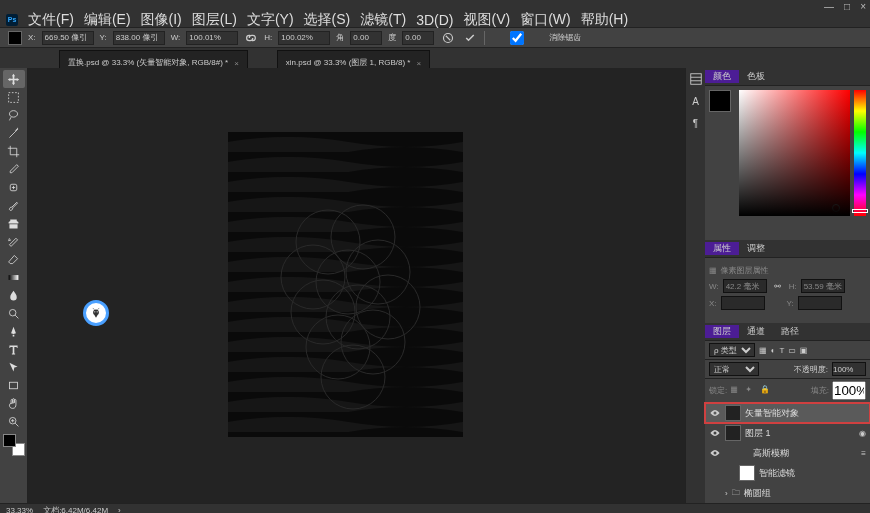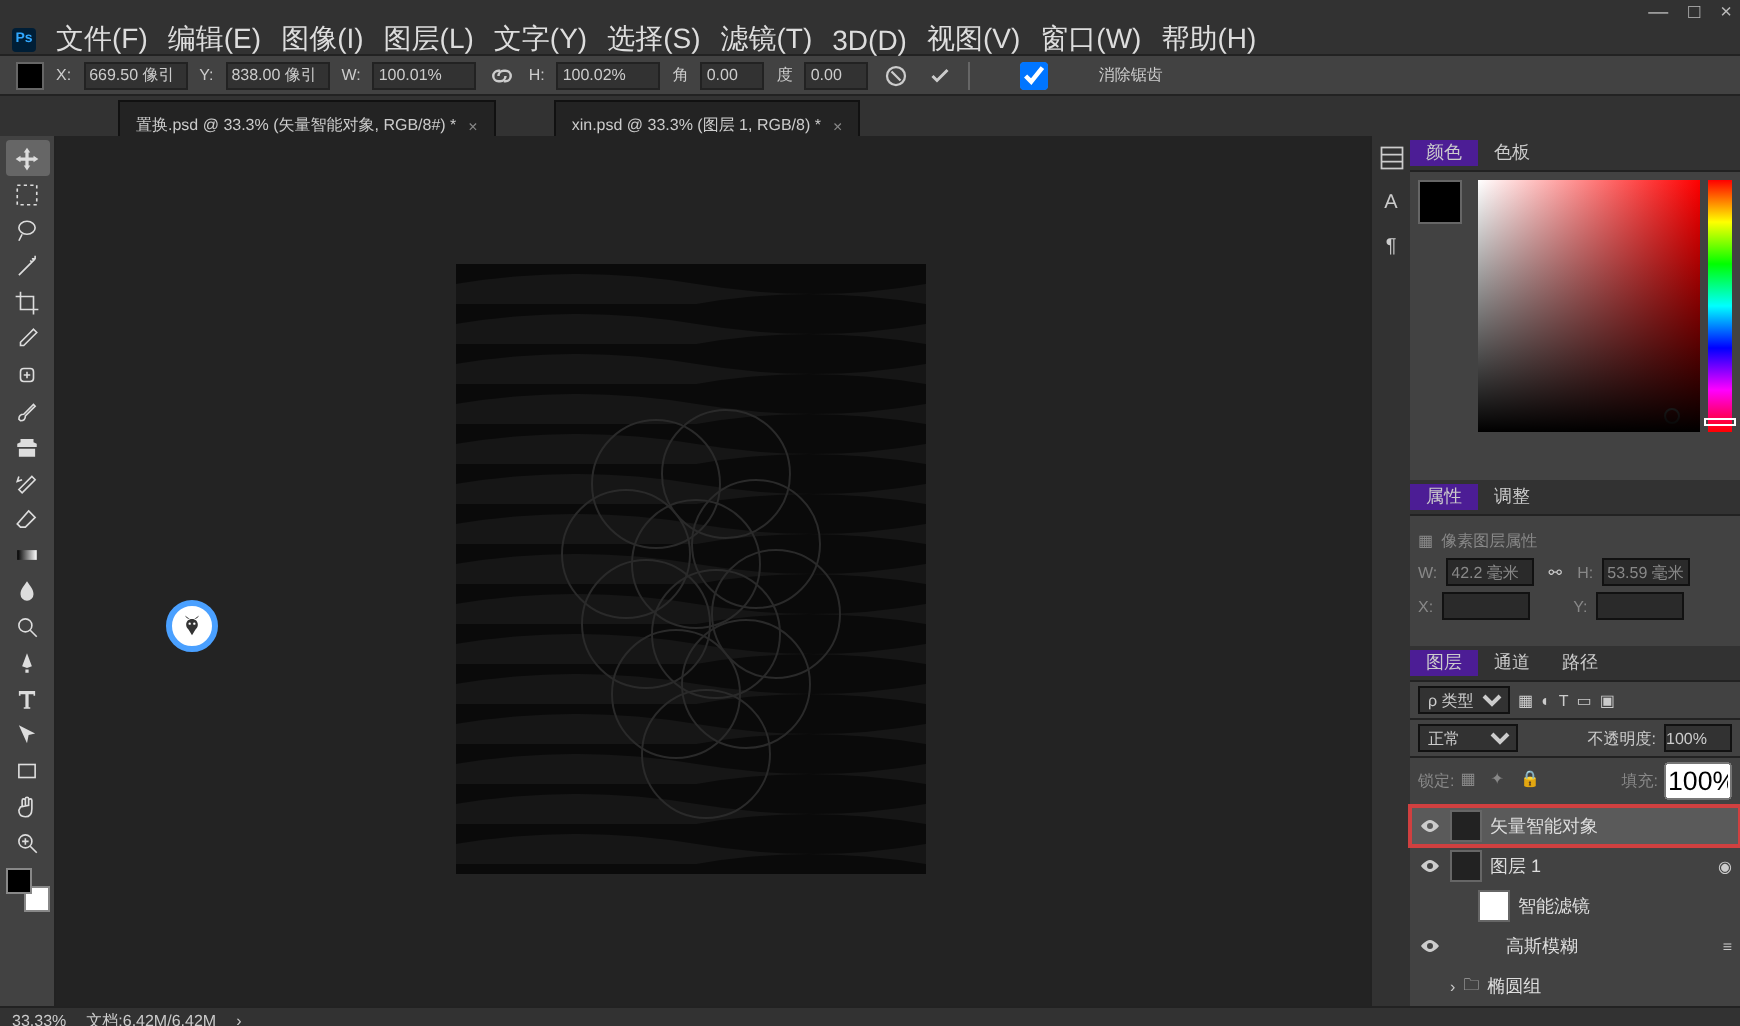--- a/index.html
+++ b/index.html
@@ -376,37 +376,37 @@
       <div class="layer">
         <span class="eye"><svg viewBox="0 0 16 16" fill="currentColor">
               <path d="M8 4c3 0 6 4 6 4s-3 4-6 4-6-4-6-4 3-4 6-4zm0 2a2 2 0 1 0 0 4 2 2 0 0 0 0-4z"></path>
             </svg></span>
         <div class="thumb"></div>
         <span class="name">图层 1</span>
         <span style="flex:1"></span>
           <span>◉</span>
       </div>
       <div class="layer">
-        <span class="eye"></span>
-        <span class="indent"></span>
-        <div class="thumb mask"></div>
-        <span class="name">智能滤镜</span>
-      </div>
-      <div class="layer">
         <span class="eye"><svg viewBox="0 0 16 16" fill="currentColor">
               <path d="M8 4c3 0 6 4 6 4s-3 4-6 4-6-4-6-4 3-4 6-4zm0 2a2 2 0 1 0 0 4 2 2 0 0 0 0-4z"></path>
             </svg></span>
         <span class="indent"></span>
           <span class="indent"></span>
         <span class="name">高斯模糊</span>
         <span style="flex:1"></span>
           <span>≡</span>
       </div>
       <div class="layer">
         <span class="eye"></span>
+        <span class="indent"></span>
+        <div class="thumb mask"></div>
+        <span class="name">智能滤镜</span>
+      </div>
+      <div class="layer">
+        <span class="eye"></span>
         <span>›</span>
         <span>🗀</span>
         <span class="name">椭圆组</span>
       </div>
     </div>
   </div>
 </div>
 
 <div class="statusbar">
   <span>33.33%</span>

